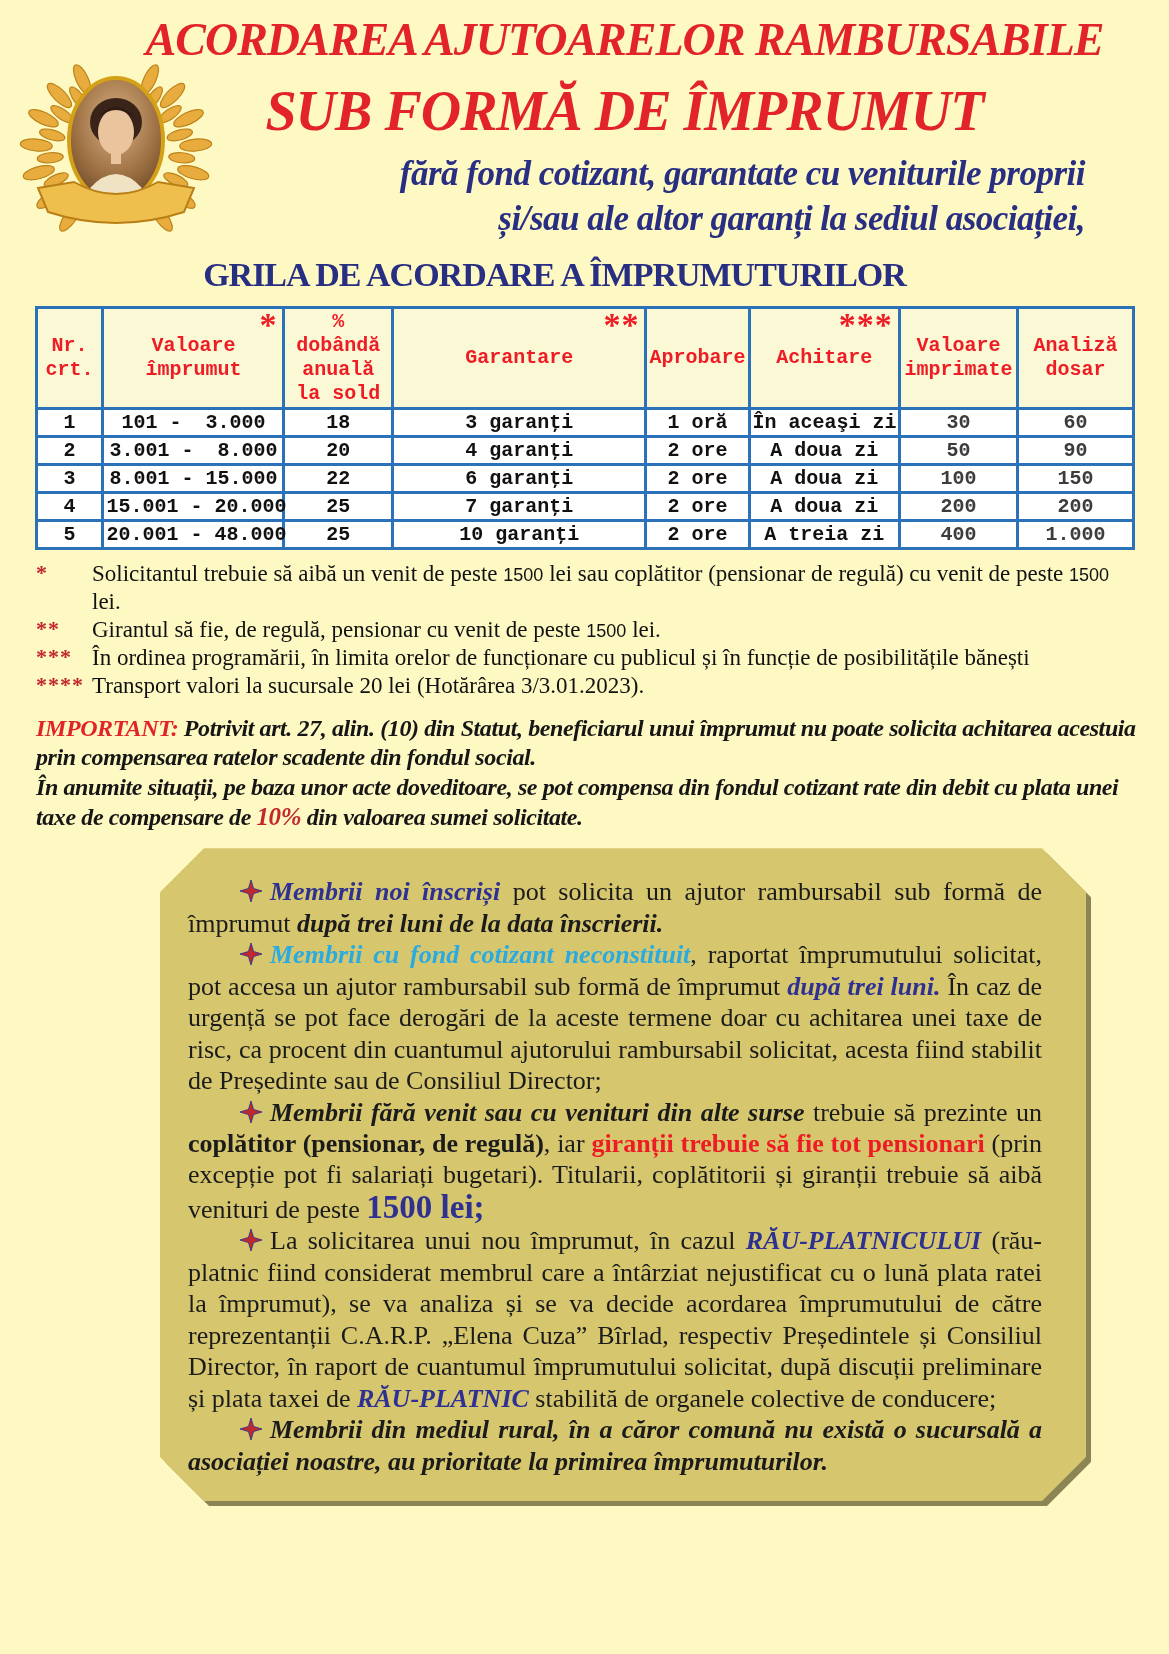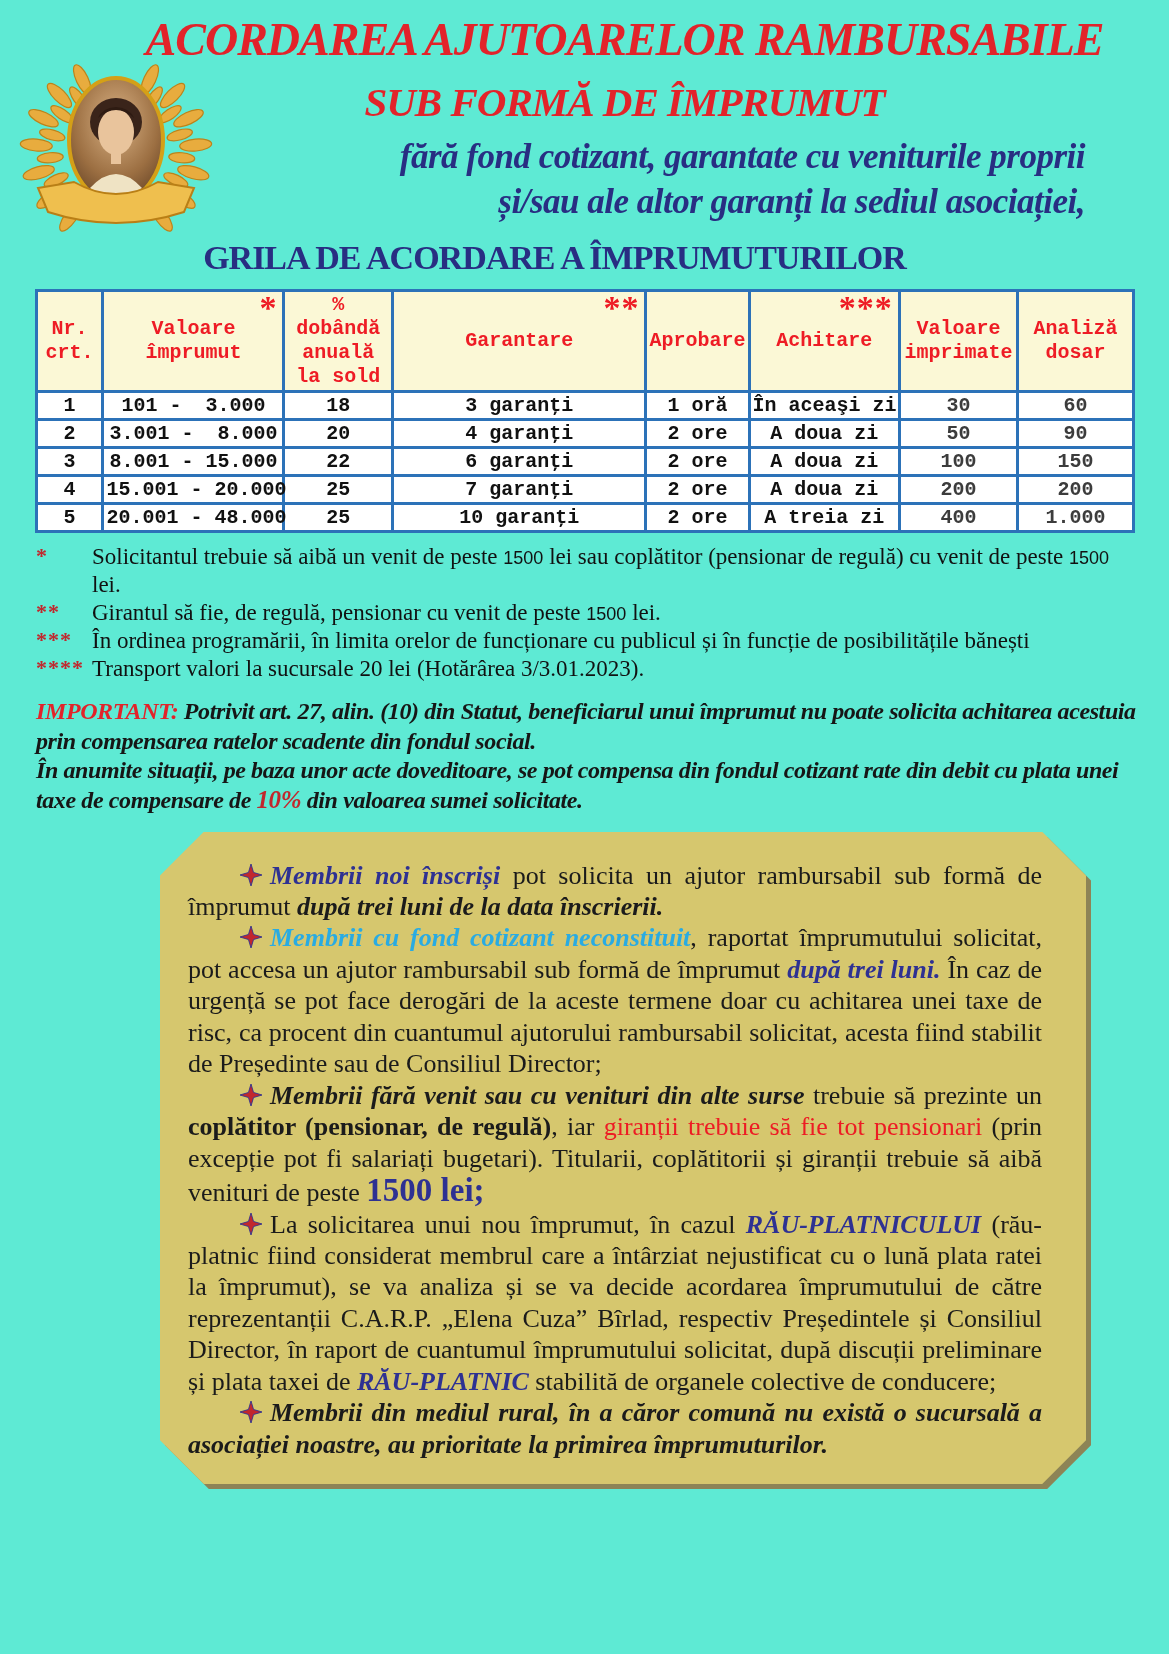--- a/index.html
+++ b/index.html
@@ -1,19 +1,19 @@
 <!DOCTYPE html>
 <html><head>
 <meta charset="utf-8">
 <style>
   html,body{margin:0;padding:0;background:#ffffff;}
   .page{
     position:relative;
     width:1169px;height:1654px;
-    background:#5eead4;
+    background:#fef9c3;
     overflow:hidden;
     font-family:"Liberation Serif", serif;
     color:#111;
   }
   
   .title{
     text-align:center;
     font-style:italic;font-weight:bold;
     color:#e2232a;
     font-size:46px;line-height:1.12;
@@ -102,21 +102,21 @@
   .benefits-box p{
     margin:0;text-align:justify;text-indent:52px;
     font-size:26px;line-height:1.21;color:#1b1b1b;
   }
   .star{width:22px;height:22px;vertical-align:-2px;margin-right:8px;}
   .plain{}
   .navy-bi{color:#2e3192;font-weight:bold;font-style:italic;}
   .cyan-bi{color:#29abe2;font-weight:bold;font-style:italic;}
   .black-bi{color:#1b1b1b;font-weight:bold;font-style:italic;}
   .black-b{color:#1b1b1b;font-weight:bold;}
-  .red-b{color:#ed1c24;font-weight:normal;}
+  .red-b{color:#ed1c24;font-weight:bold;}
   .blue-big{color:#2e3192;font-weight:bold;font-size:33px;line-height:1;}
   .purple-iu{color:#3a3193;font-style:italic;text-decoration:underline;}
 </style>
 </head>
 <body>
 
 <div class="page">
 
   <svg class="logo" viewBox="0 0 208 172">
     <defs>
@@ -216,21 +216,21 @@
       <path d="M78,128 Q104,100 130,128 Q118,140 104,140 Q90,140 78,128 Z" fill="#efe3c4"></path>
       <rect x="99" y="92" width="10" height="12" fill="#e9c49c"></rect>
     </g>
 
     <g fill="#efbf4e" stroke="#b97f16" stroke-width="2">
       <path d="M26,128 L62,122 Q104,146 146,122 L182,128 L172,152 Q104,174 36,152 Z"></path>
     </g>
   </svg>
 
   <div class="title">ACORDAREA AJUTOARELOR RAMBURSABILE</div>
-  <div class="title" style="font-size:41px;">SUB FORMĂ DE ÎMPRUMUT</div>
+  <div class="title" style="font-size:56px;">SUB FORMĂ DE ÎMPRUMUT</div>
 
   <div class="subtitle">
     <div>fără fond cotizant, garantate cu veniturile proprii</div>
     <div>și/sau ale altor garanți la sediul asociației,</div>
   </div>
 
   <div class="section-title">GRILA DE ACORDARE A ÎMPRUMUTURILOR</div>
 
   <table class="grid">
     <colgroup>

